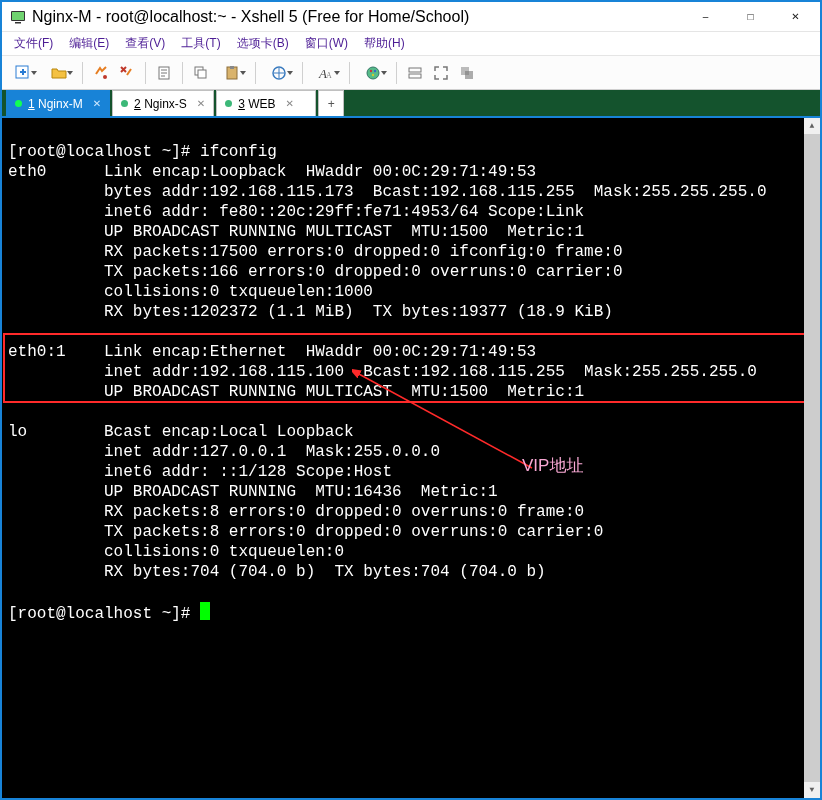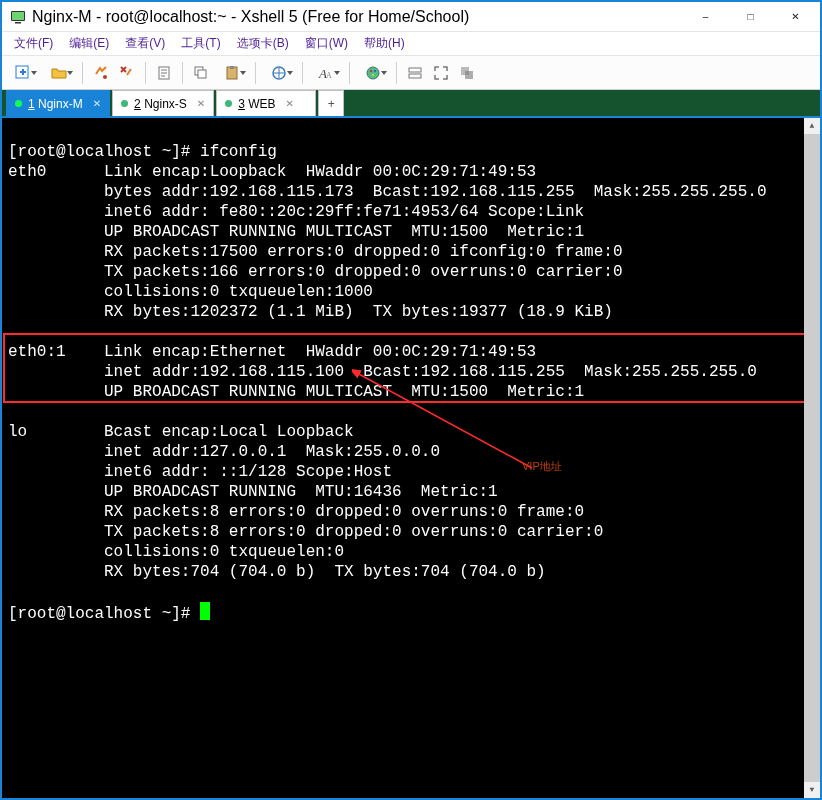--- a/index.html
+++ b/index.html
@@ -110,24 +110,24 @@
     pointer-events:none;
   }
   .terminal .arrow {
     position:absolute;
     pointer-events:none;
     left: 350px;
     top: 250px;
   }
   .terminal .viplabel{
     position:absolute;
-    color:#c2410c;
+    color:#f9a8d4;
     left: 520px;
     top: 338px;
-    font-size:11px;
+    font-size:17px;
     font-family: "Microsoft YaHei", sans-serif;
   }
   .cursor { background:#00ff00; display:inline-block; width:10px; height:18px; vertical-align:-2px;}
   
   .vscroll{
     position:absolute; right:0; top:0; width:16px; height:100%;
     background:#f0f0f0;
     display:flex; flex-direction:column;
   }
   .vscroll .sbtn{height:16px;display:flex;align-items:center;justify-content:center;color:#606060;font-size:8px;}

